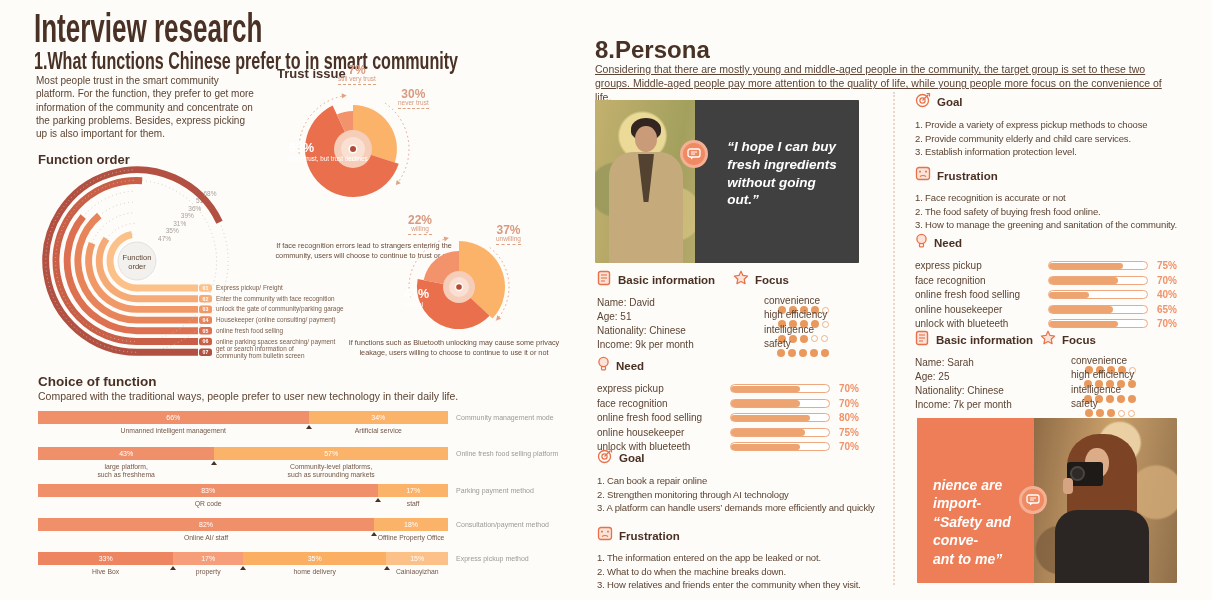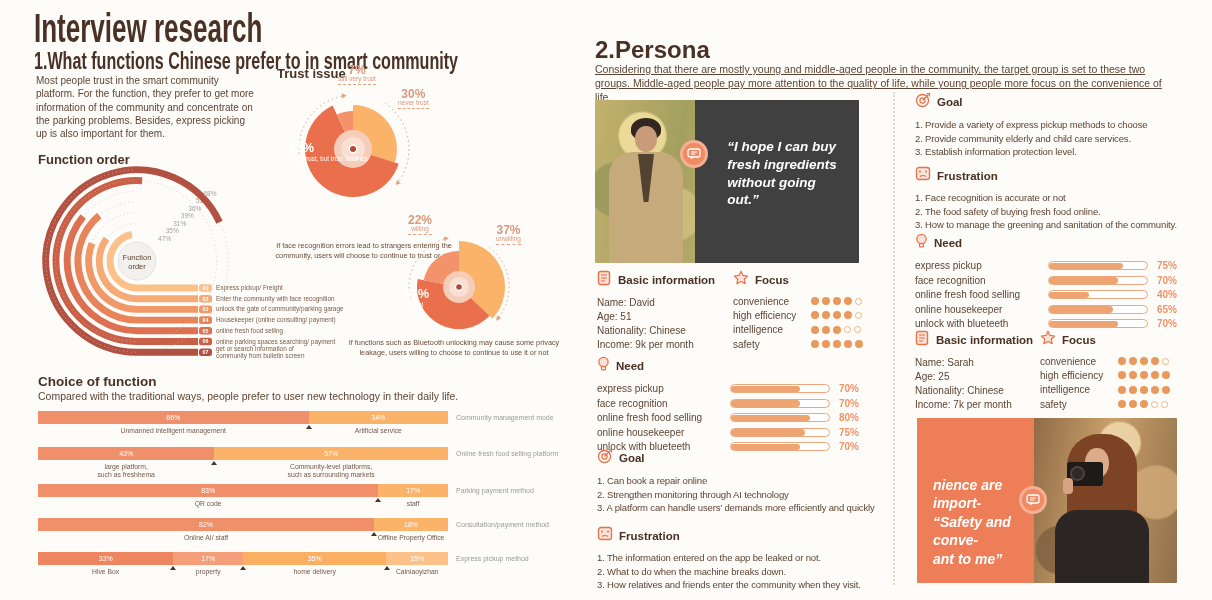--- a/index.html
+++ b/index.html
@@ -26,21 +26,21 @@
   
   .phead { display:flex; align-items:center; gap:6px; margin-bottom:6px; }
   .ptitle { font-size:11.5px; font-weight:bold; color:#4a3023; }
   .pitem { font-size:9.5px; letter-spacing:-0.15px; color:#5d4434; line-height:13.5px; }
   .bline { font-size:10px; color:#5d4434; line-height:14px; }
   .nrow { display:flex; align-items:center; height:13px; margin-bottom:1.5px; }
   .nlabel { width:133px; font-size:10px; color:#5d4434; }
   .ntrack { width:100px; height:9px; border:1px solid #efa87e; border-radius:6px; background:#fff; position:relative; }
   .nfill { position:absolute; top:0.5px; left:0.5px; height:6.5px; border-radius:4px; background:#eda471; }
   .npct { margin-left:9px; font-size:10px; font-weight:bold; color:#f0926a; }
-  .frow { display:flex; align-items:center; height:12px; margin-bottom:2.4px; }
+  .frow { display:flex; align-items:center; height:12px; margin-bottom:2.4px;flex-direction:column; }
   .flabel { width:78px; font-size:10px; color:#5d4434; }
   .fdots { display:flex; gap:3px; align-items:center; }
   .dot { width:8px; height:8px; border-radius:50%; }
   .dot.on { background:#e9995d; }
   .dot.off { width:7px; height:7px; border:1px solid #efb183; background:#fff; }
   
   .pcard { position:absolute; overflow:hidden; border-radius:1px; }
   .ph { position:absolute; inset:0; }
   .qpanel { position:absolute; top:0; height:100%; }
   .quote { color:#fff; font-weight:bold; font-style:italic; line-height:1.32; }
@@ -237,21 +237,21 @@
       <div class="clab" style="position: absolute; top: 163px; left: 0px; width: 135.3px;">Hive Box</div>
       <div class="ctri" style="left: 132.3px; top: 161px; position: absolute;"></div>
       <div class="clab" style="position: absolute; top: 163px; left: 135.3px; width: 69.7px;">property</div>
       <div class="ctri" style="left: 202px; top: 161px; position: absolute;"></div>
       <div class="clab" style="position: absolute; top: 163px; left: 205px; width: 143.5px;">home delivery</div>
       <div class="ctri" style="left: 345.5px; top: 161px; position: absolute;"></div>
       <div class="clab" style="position: absolute; top: 163px; left: 348.5px; width: 61.5px;">Cainiaoyizhan</div>
       <div class="ccat" style="left: 418px; top: 150px; position: absolute;">Express pickup method</div>
     </div>
 
-  <div class="abs h2b" style="left:595px;top:36px;">2.Persona</div>
+  <div class="abs h2b" style="left:595px;top:36px;">8.Persona</div>
   <div class="abs intro2" style="left:595px;top:62px;width:586px;">Considering that there are mostly young and middle-aged people in the community, the target group is set to these two groups. Middle-aged people pay more attention to the quality of life, while young people more focus on the convenience of life.</div>
 
   <div class="abs vsep" style="left:893px;top:92px;height:493px;"></div>
 
   <div class="pcard" style="left:595px;top:100px;width:264px;height:163px;">
     <div class="ph" style="background:
       radial-gradient(circle at 18% 22%, rgba(244,226,160,.85) 0 9%, rgba(244,226,160,0) 10%),
       radial-gradient(circle at 30% 70%, rgba(216,196,130,.7) 0 12%, rgba(216,196,130,0) 13%),
       radial-gradient(circle at 8% 55%, rgba(150,150,90,.8) 0 10%, rgba(150,150,90,0) 11%),
       linear-gradient(100deg,#c3b06e 0%,#a3a05e 32%,#c9b67b 58%,#ad9f63 100%);"></div>

